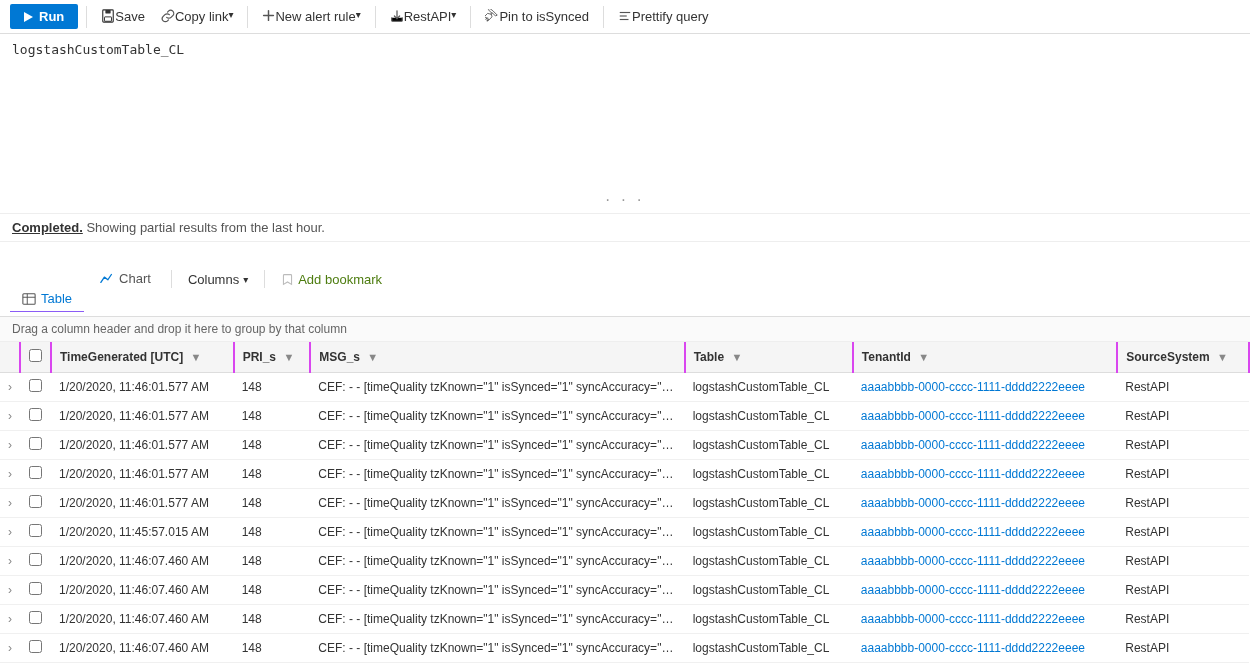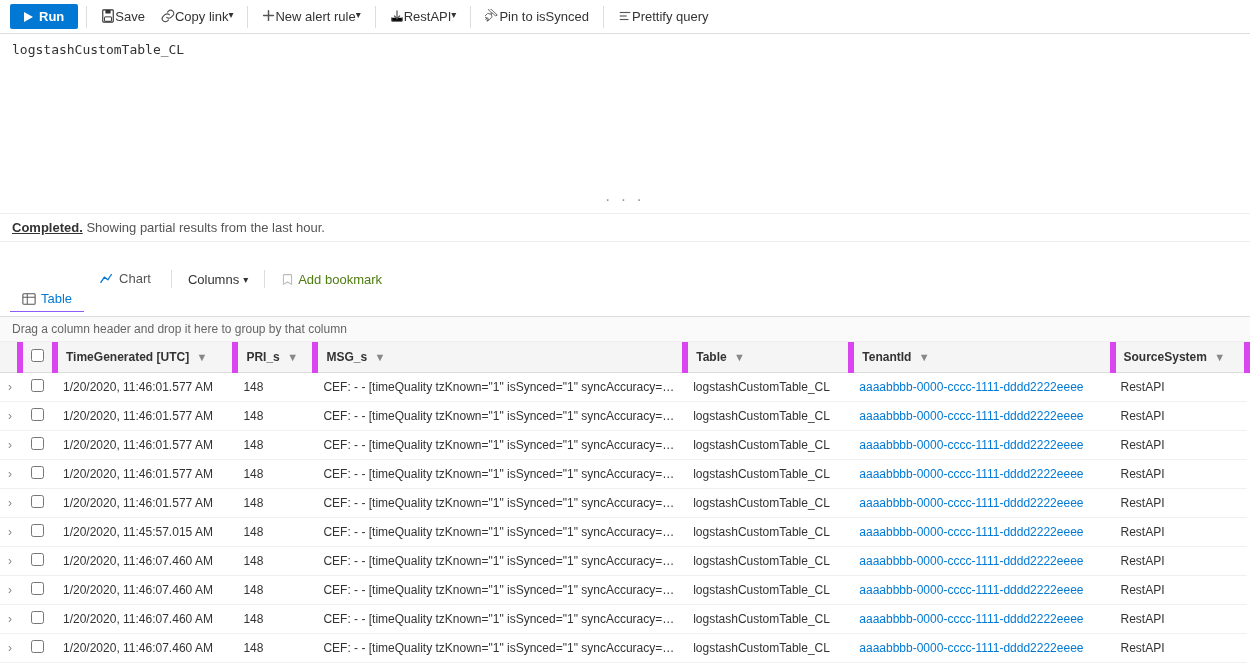--- a/index.html
+++ b/index.html
@@ -70,21 +70,21 @@
     #drag-hint {
       padding: 5px 12px; font-size: 12px; color: #666;
       background: #fafafa; border-bottom: 1px solid #eee;
     }
 
     
     #results-table { width: 100%; border-collapse: collapse; }
     #results-table thead tr { background: #f5f5f5; }
     #results-table th {
       padding: 7px 8px; text-align: left; font-weight: 600; font-size: 12px;
-      border-bottom: 1px solid #ddd; border-right: 6px solid #d946ef;
+      border-bottom: 1px solid #ddd; border-right: 2px solid #d946ef;
       white-space: nowrap; position: relative; color: #333;
     }
     #results-table th .col-filter {
       display: inline-block; margin-left: 4px; color: #888; font-size: 11px; cursor: pointer;
     }
     .cb-col { width: 30px; text-align: center; }
     .expand-col { width: 20px; }
     #results-table td {
       padding: 6px 8px; border-bottom: 1px solid #f0f0f0;
       font-size: 12px; white-space: nowrap; overflow: hidden; max-width: 300px; text-overflow: ellipsis;

